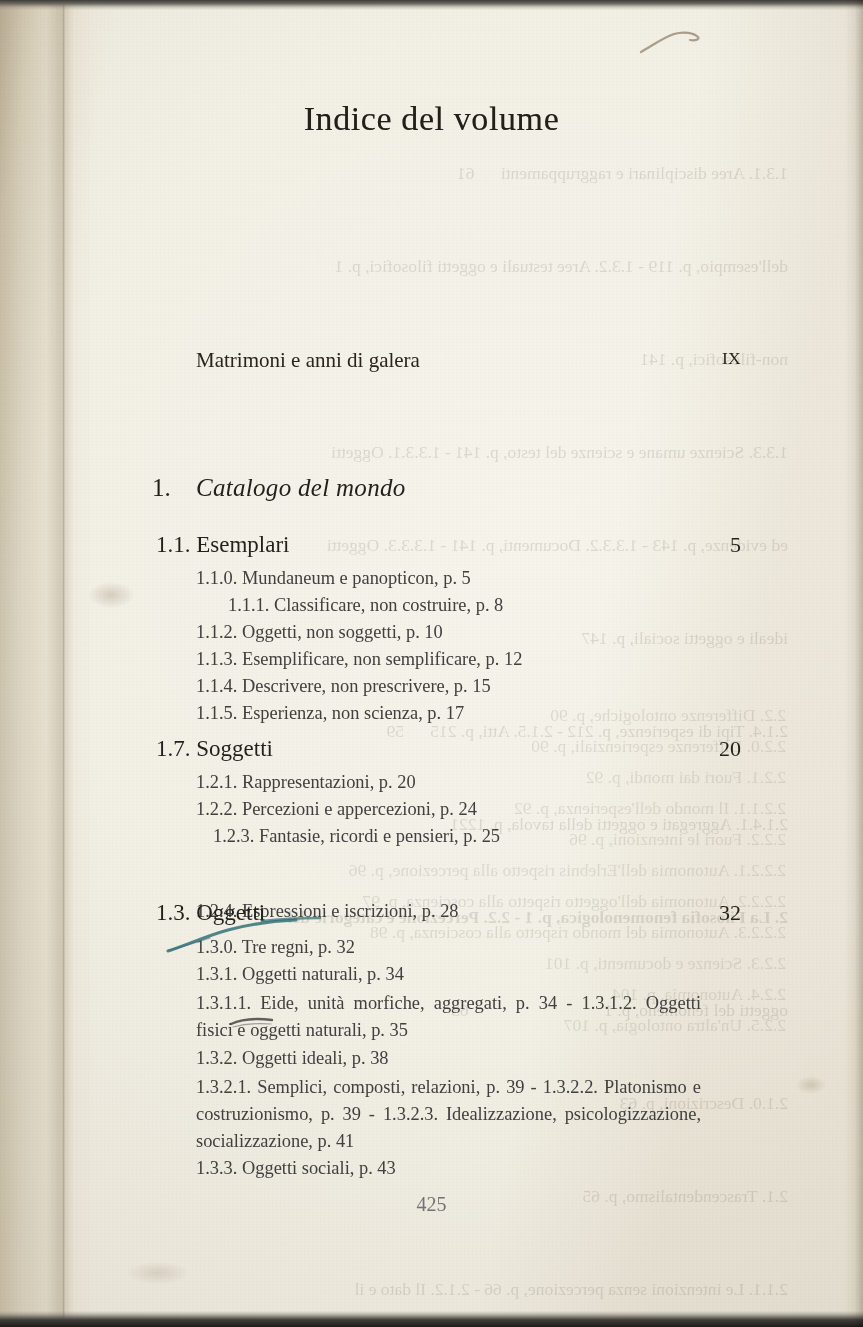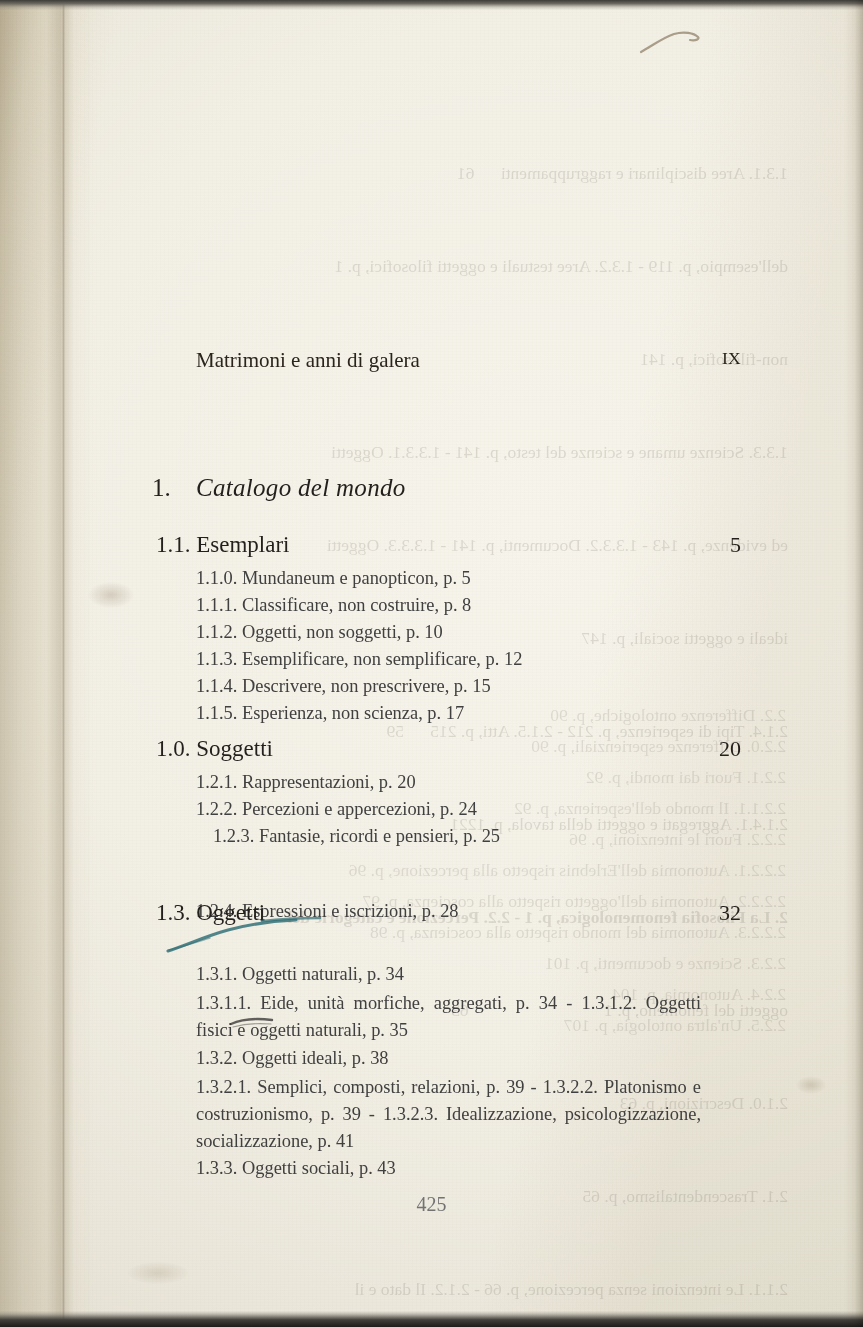--- a/index.html
+++ b/index.html
@@ -243,55 +243,57 @@
     <span class="bl">2.2.2.1. Autonomia dell'Erlebnis rispetto alla percezione, p. 96</span>
     <span class="bl">2.2.2.2. Autonomia dell'oggetto rispetto alla coscienza, p. 97</span>
     <span class="bl">2.2.2.3. Autonomia del mondo rispetto alla coscienza, p. 98</span>
     <span class="bl">2.2.3. Scienze e documenti, p. 101</span>
     <span class="bl">2.2.4. Autonomia, p. 104</span>
     <span class="bl">2.2.5. Un'altra ontologia, p. 107</span>
   </div>
 
   <div class="content">
 
+    <div class="doc-title">Indice del volume</div>
 
     <div class="front-entry clearfix" style="top:348px;">
       <span class="fe-label">Matrimoni e anni di galera</span>
       <span class="fe-page">IX</span>
     </div>
 
 
     <div class="part" style="top:474px;">
       <span class="part-num">1.</span><span class="part-name">Catalogo del mondo</span>
     </div>
 
     <div class="chapter clearfix" style="top:532px;">
       <span class="ch-label"><span>1.1.</span> <span>Esemplari</span></span>
       <span class="ch-page">5</span>
     </div>
     <div class="sub single" style="top:565px;">1.1.0. Mundaneum e panopticon, p. 5</div>
-    <div class="sub single" style="top:592px;">1.1.1. Classificare, non costruire, p. 8</div>
+    <div class="sub single" style="top:592px;margin-left:32px;">1.1.1. Classificare, non costruire, p. 8</div>
     <div class="sub single" style="top:619px;">1.1.2. Oggetti, non soggetti, p. 10</div>
     <div class="sub single" style="top:646px;">1.1.3. Esemplificare, non semplificare, p. 12</div>
     <div class="sub single" style="top:673px;">1.1.4. Descrivere, non prescrivere, p. 15</div>
     <div class="sub single" style="top:700px;">1.1.5. Esperienza, non scienza, p. 17</div>
 
     <div class="chapter clearfix" style="top:736px;">
-      <span class="ch-label"><span>1.0.</span> <span>Soggetti</span></span>
+      <span class="ch-label"><span>1.7.</span> <span>Soggetti</span></span>
       <span class="ch-page">20</span>
     </div>
     <div class="sub single" style="top:769px;">1.2.1. Rappresentazioni, p. 20</div>
     <div class="sub single" style="top:796px;">1.2.2. Percezioni e appercezioni, p. 24</div>
     <div class="sub single" style="top:823px;margin-left:17px;">1.2.3. Fantasie, ricordi e pensieri, p. 25</div>
     <div class="sub single" style="top:850px;margin-top:48px;">1.2.4. Espressioni e iscrizioni, p. 28</div>
 
     <div class="chapter clearfix" style="top:900px;">
       <span class="ch-label"><span>1.3.</span> <span>Oggetti</span></span>
       <span class="ch-page">32</span>
     </div>
+    <div class="sub single" style="top:934px;">1.3.0. Tre regni, p. 32</div>
     <div class="sub single" style="top:961px;">1.3.1. Oggetti naturali, p. 34</div>
     <div class="sub" style="top:990px;">1.3.1.1. Eide, unità morfiche, aggregati, p. 34 - 1.3.1.2. Oggetti fisici e oggetti naturali, p. 35</div>
     <div class="sub single" style="top:1045px;">1.3.2. Oggetti ideali, p. 38</div>
     <div class="sub" style="top:1074px;">1.3.2.1. Semplici, composti, relazioni, p. 39 - 1.3.2.2. Platonismo e costruzionismo, p. 39 - 1.3.2.3. Idealizzazione, psicologizzazione, socializzazione, p. 41</div>
     <div class="sub single" style="top:1155px;">1.3.3. Oggetti sociali, p. 43</div>
 
     <div class="folio">425</div>
   </div>
 
   <svg class="pen pen-oggetti" viewBox="0 0 180 54">

